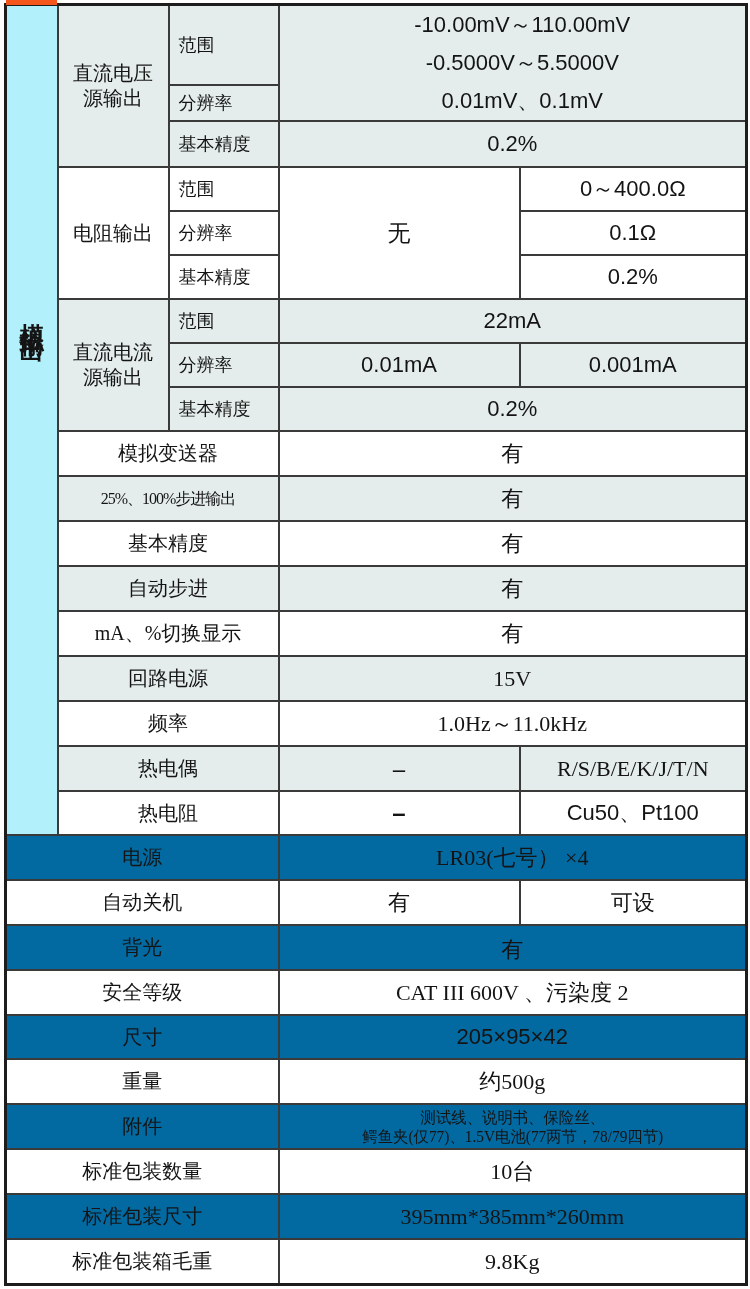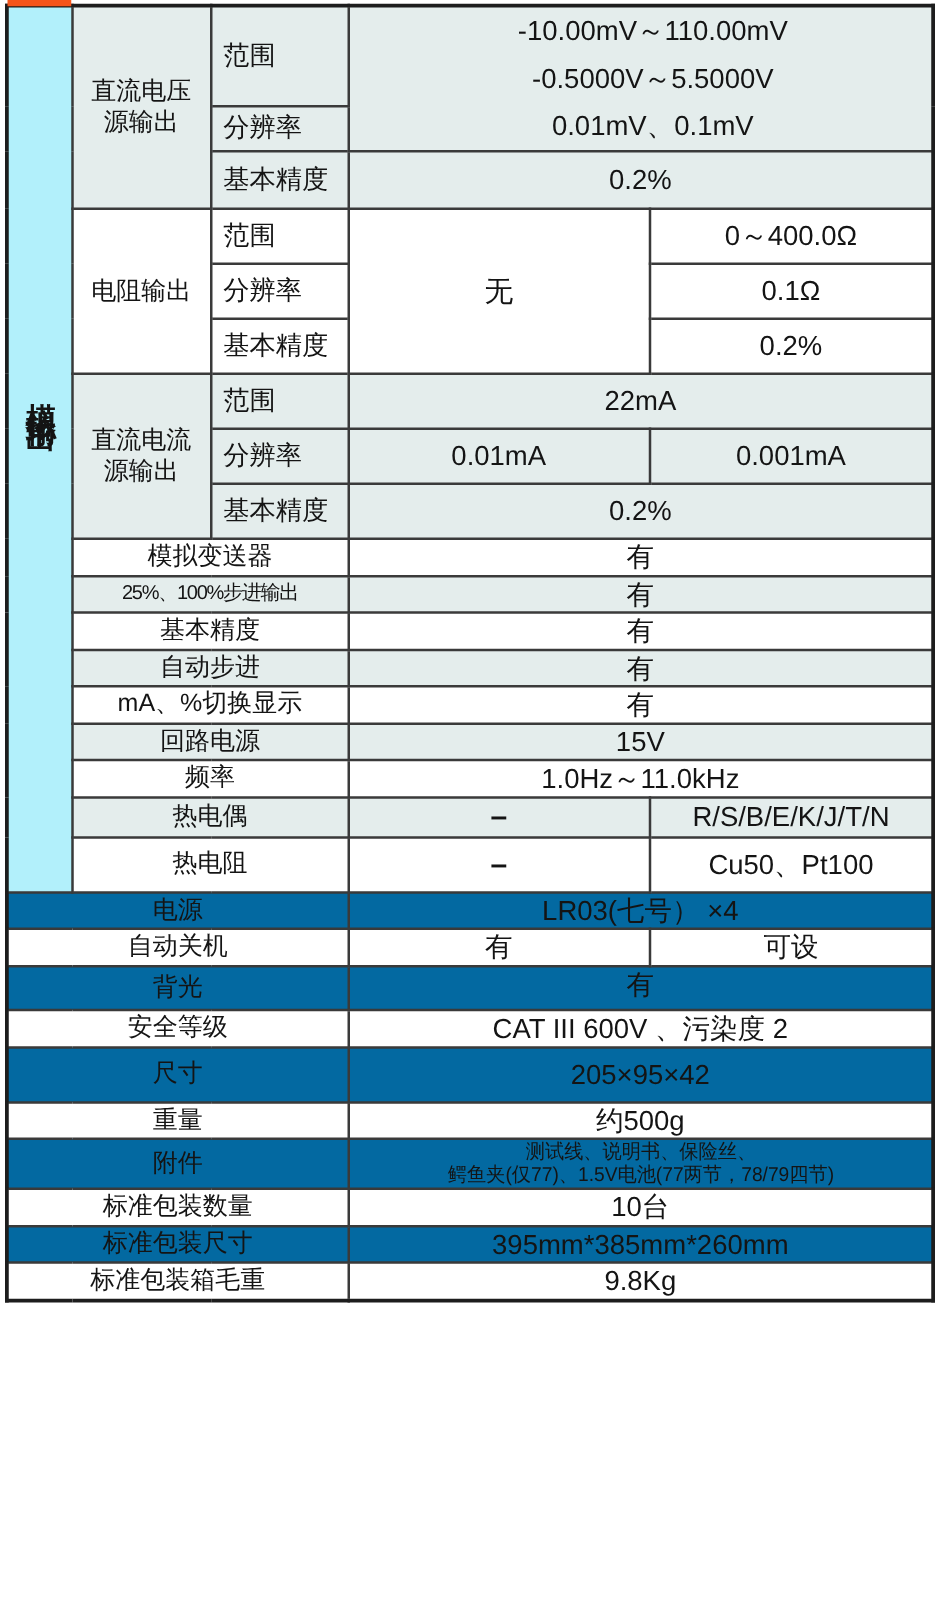--- a/index.html
+++ b/index.html
@@ -9,31 +9,31 @@
   table.spec{position:absolute;left:4px;top:3px;width:741px;border-collapse:collapse;table-layout:fixed;
              border:3px solid #1d1d1d;}
   td{border:2px solid #3a3a3a;text-align:center;vertical-align:middle;
      font-size:22px;line-height:1.25;padding:0;}
   .g{background:#e4edec;}
   .w{background:#ffffff;}
   .p{background:#0369a1;margin-top:44px;}
   .blue{background:#b2f0fb;vertical-align:top;}
   .vert{writing-mode:vertical-rl;text-orientation:upright;font-weight:700;font-size:24px;
         letter-spacing:5px;margin:297px auto 0;}
-  .param{text-align:left;padding-left:9px;font-size:21px;}
+  .param{text-align:left;padding-left:9px;font-size:18px;}
   .lbl{font-size:20px;}
   .tight{font-size:16px;letter-spacing:-1px;white-space:nowrap;}
   .mline div{line-height:38px;margin-left:20px;}
   .none-cell{font-size:23px;}
   .dash{font-size:24px;font-weight:700;}
   .low{vertical-align:bottom;padding-bottom:6px;}
   .small2{font-size:16px;line-height:19px;white-space:nowrap;transform:scaleX(0.96);}
   
   tr.h80{height:80px;} tr.h36{height:36px;} tr.h46{height:46px;}
-  tr.h44{height:44px;} tr.h45{height:29px;}
+  tr.h44{height:44px;} tr.h45{height:45px;font-family:Liberation Serif, serif;}
 </style>
 </head>
 <body>
 
 <div id="accent-strip"></div>
 
 <table class="spec">
   <colgroup>
     <col style="width:52px">
       <col style="width:111px">

